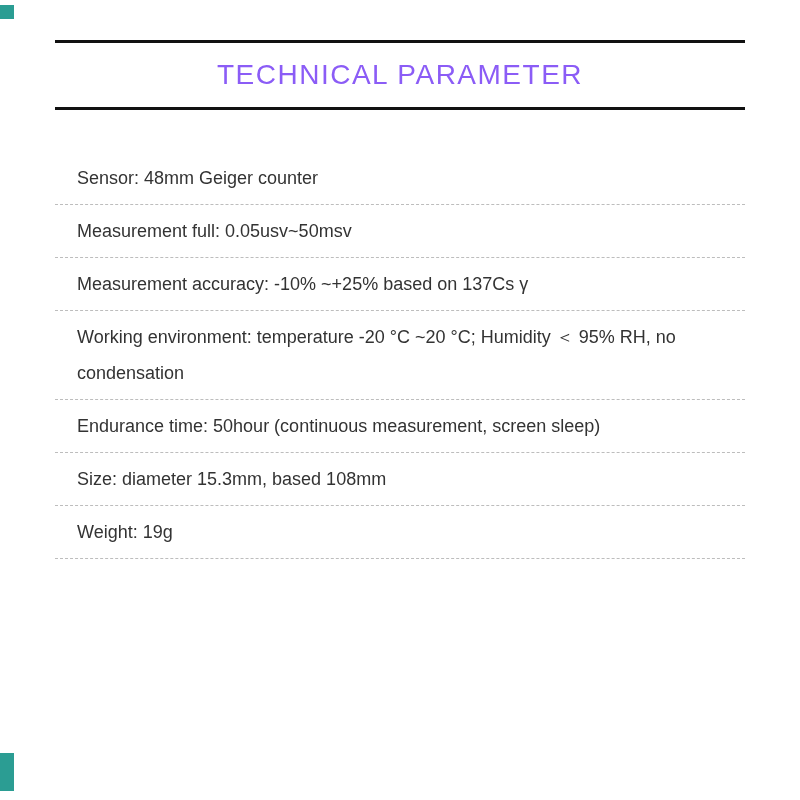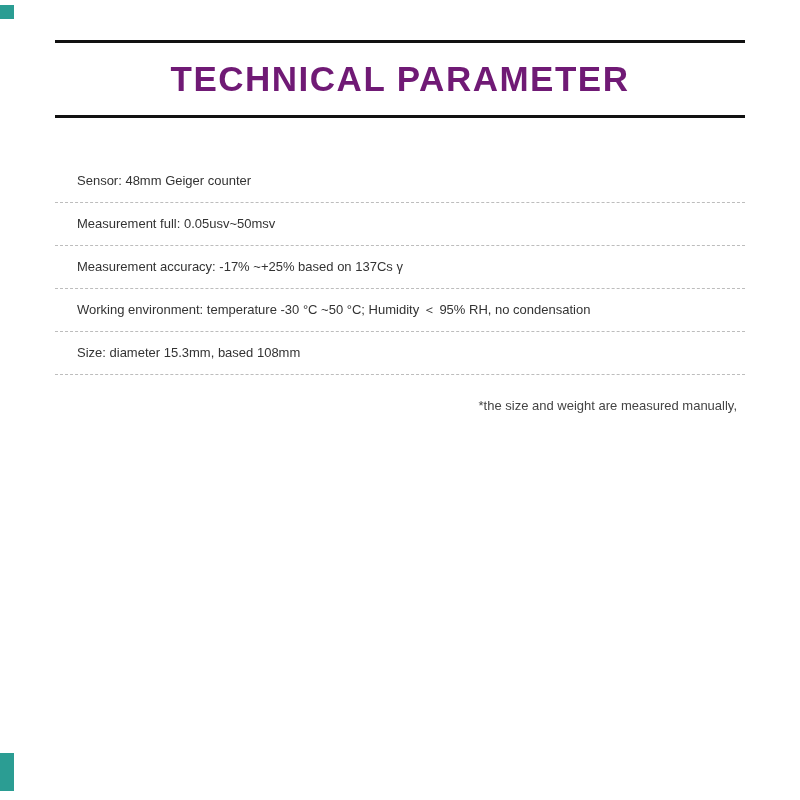--- a/index.html
+++ b/index.html
@@ -33,29 +33,29 @@
     padding-top: 40px;
   }
   .title-block {
     border-top: 3px solid var(--rule);
     border-bottom: 3px solid var(--rule);
     padding: 15px 0;
     text-align: center;
     margin-bottom: 42px;
   }
   .title {
-    font-size: 35px;
-    font-weight: 700;
+    font-size: 28px;
+    font-weight: 400;
     letter-spacing: 1.5px;
-    color: #701a75;
+    color: #8b5cf6;
     line-height: 1.2;
   }
   .spec-list { width: 100%; }
   .spec-row {
-    font-size: 13px;
+    font-size: 18px;
     line-height: 2;
     padding: 8px 10px 8px 22px;
     border-bottom: 1px dashed var(--dash);
     color: var(--text);
   }
   .footnote {
     margin-top: 18px;
     text-align: right;
     font-size: 13px;
     line-height: 1.95;
@@ -73,23 +73,24 @@
 
   <div class="content">
 
     <div class="title-block">
       <h1 class="title">TECHNICAL PARAMETER</h1>
     </div>
 
     <div class="spec-list">
       <div class="spec-row">Sensor: 48mm Geiger counter</div>
       <div class="spec-row">Measurement full: 0.05usv~50msv</div>
-      <div class="spec-row">Measurement accuracy: -17% ~+25% based on 137Cs γ</div>
-      <div class="spec-row">Working environment: temperature -30 °C ~50 °C; Humidity ＜ 95% RH, no condensation</div>
+      <div class="spec-row">Measurement accuracy: -10% ~+25% based on 137Cs γ</div>
+      <div class="spec-row">Working environment: temperature -20 °C ~20 °C; Humidity ＜ 95% RH, no condensation</div>
+      <div class="spec-row">Endurance time: 50hour (continuous measurement, screen sleep)</div>
       <div class="spec-row">Size: diameter 15.3mm, based 108mm</div>
+      <div class="spec-row">Weight: 19g</div>
     </div>
 
     <div class="footnote">
-      <div>*the size and weight are measured manually,</div>
     </div>
 
   </div>
 </div>
 
 </body></html>

